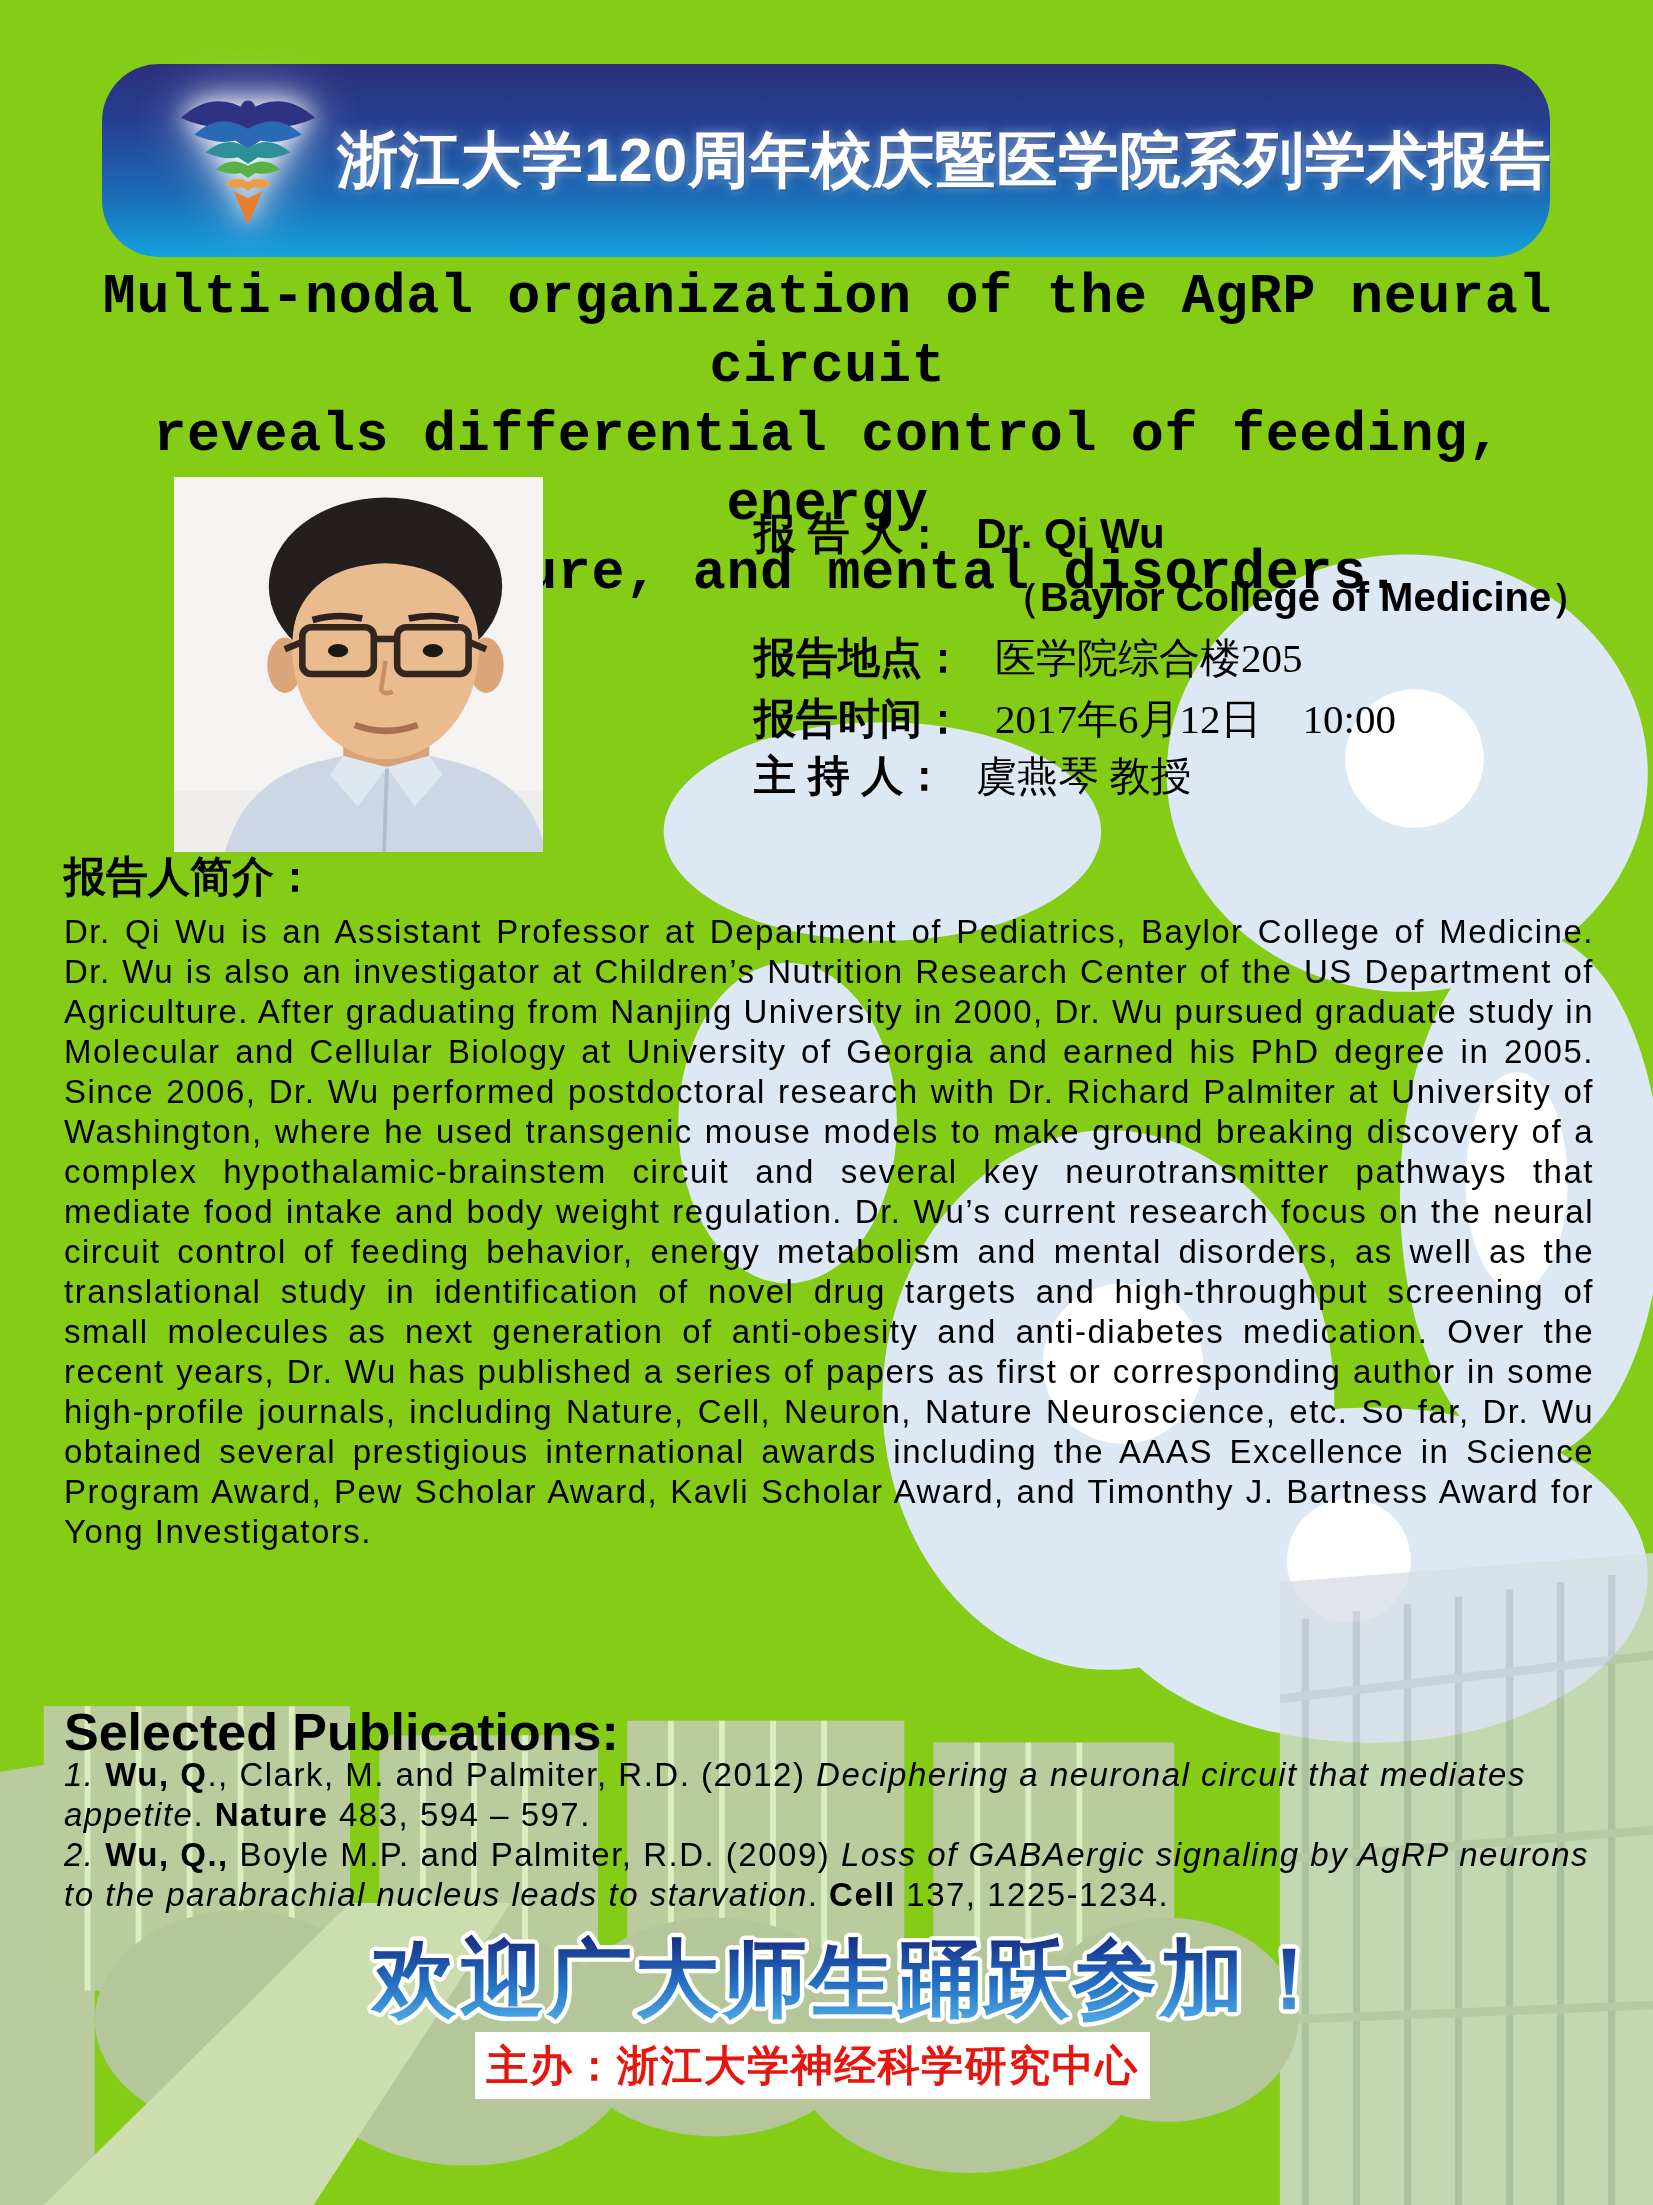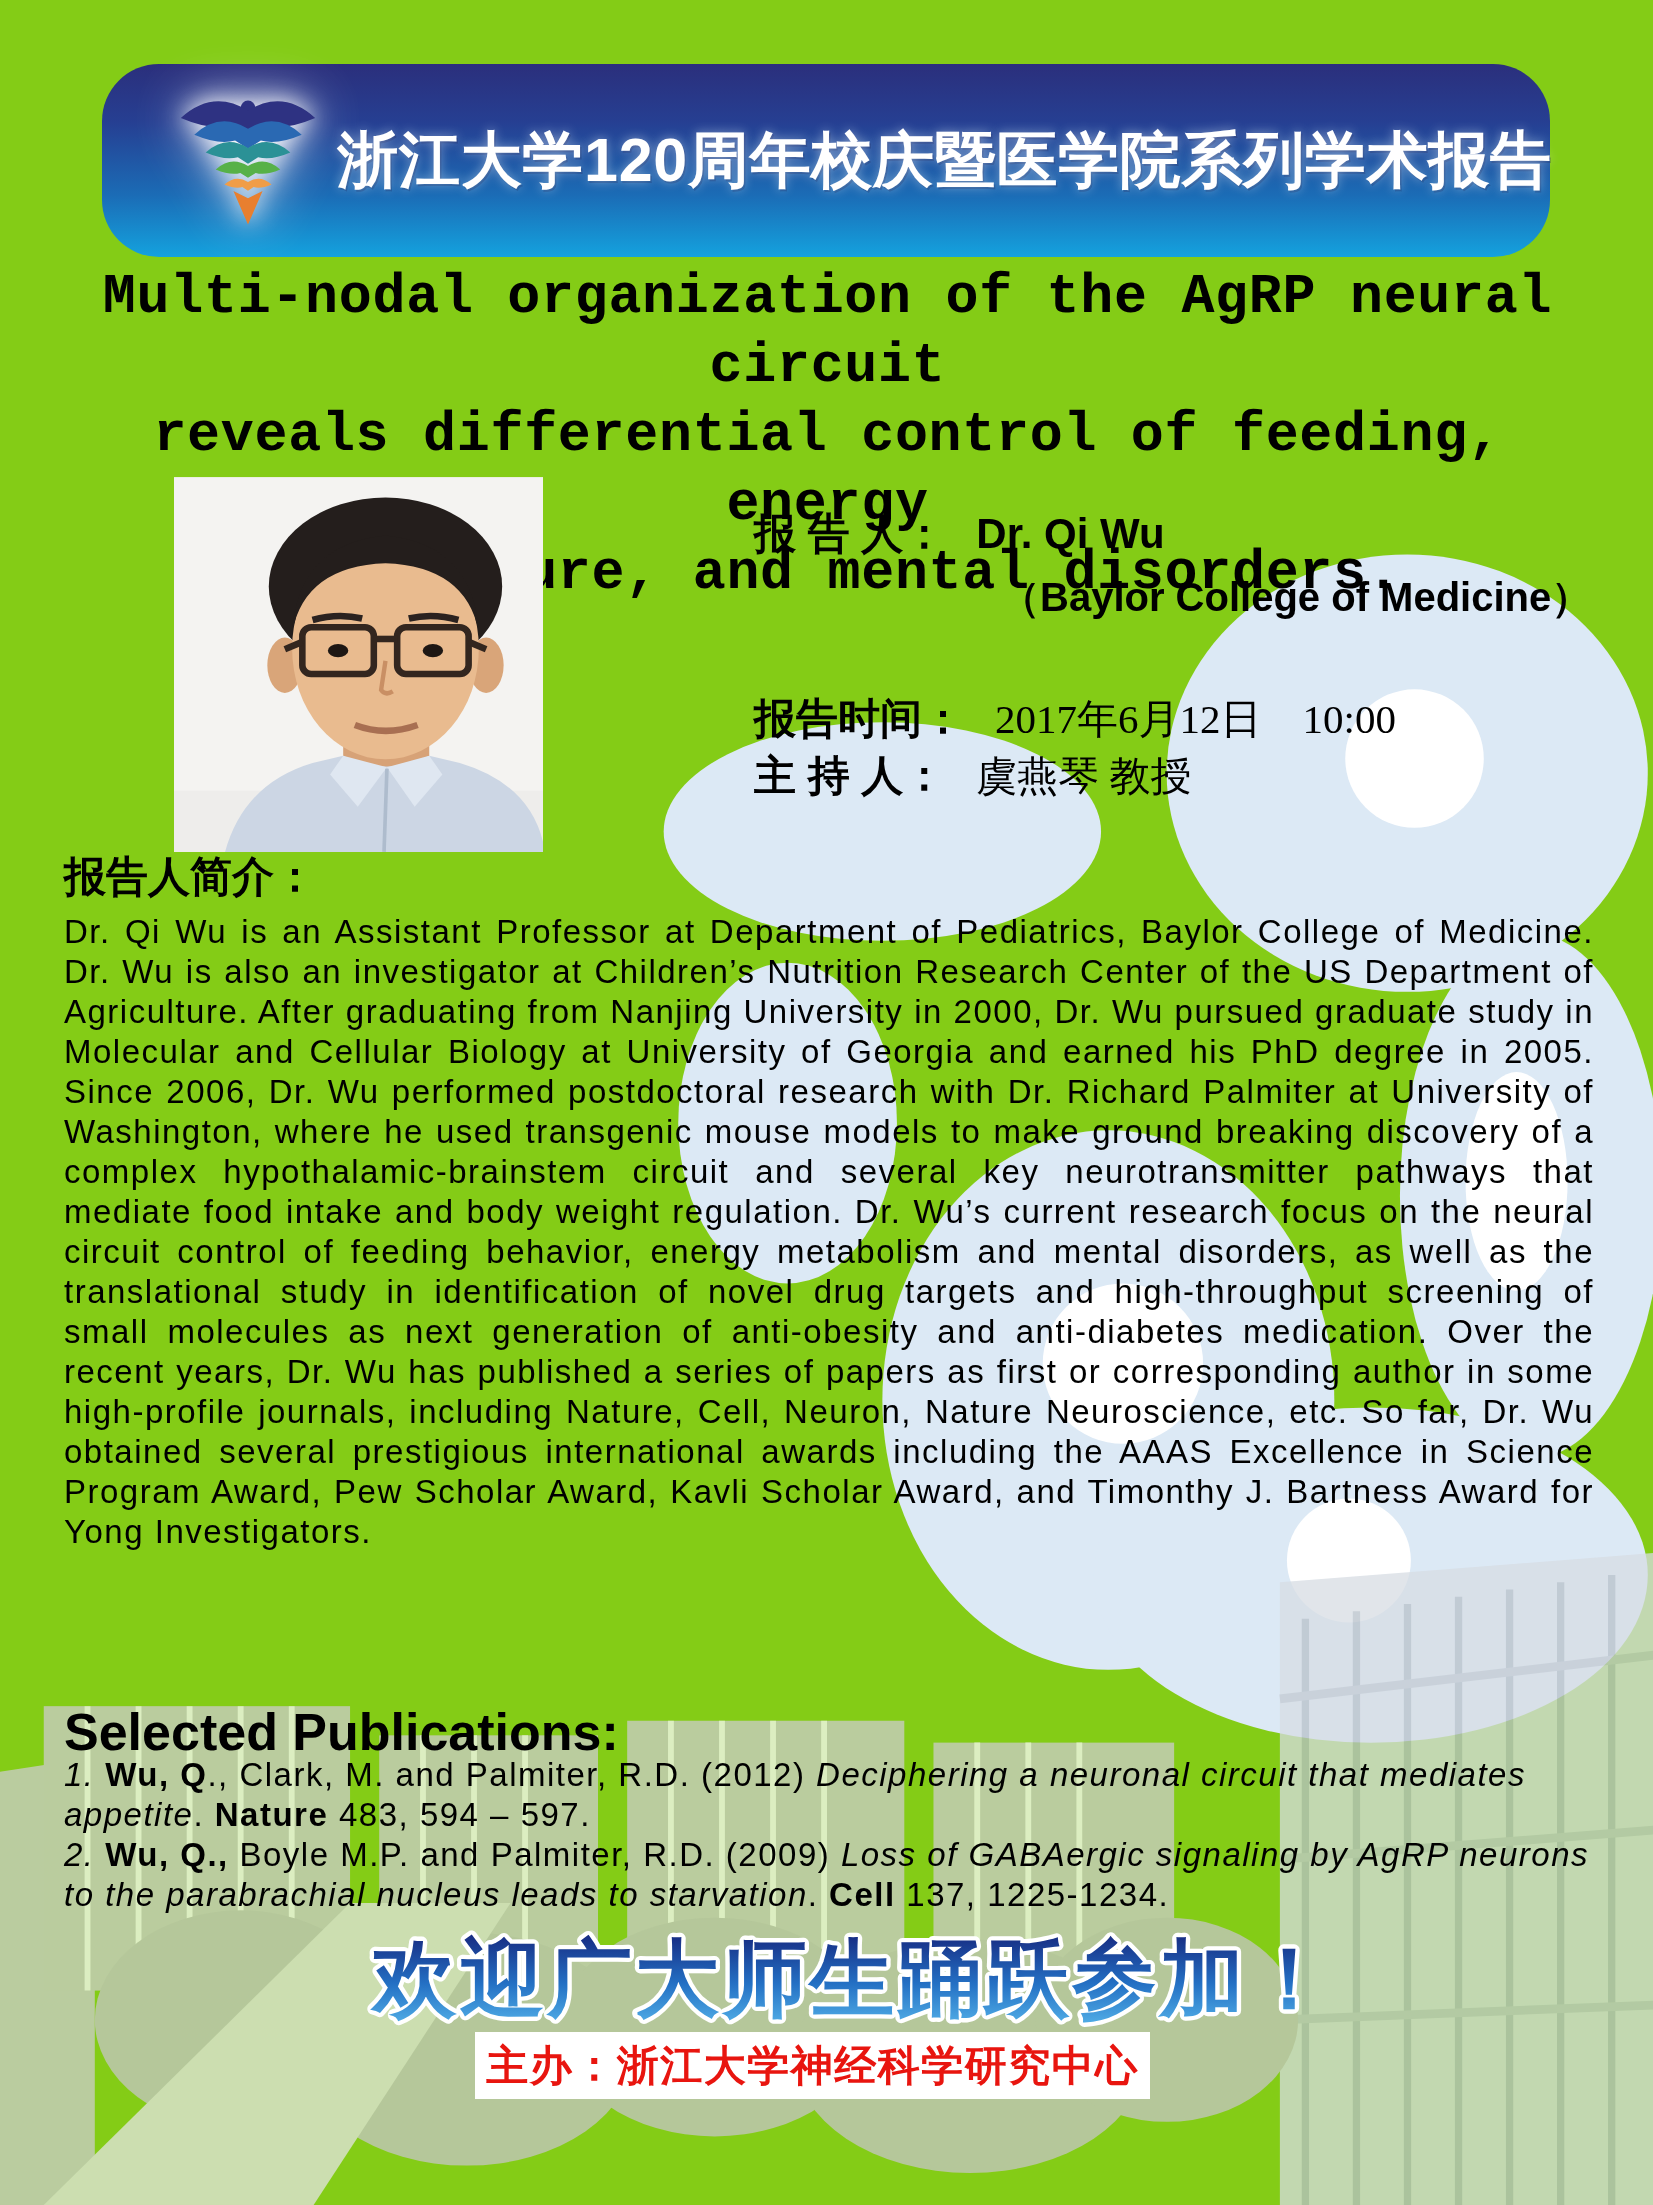--- a/index.html
+++ b/index.html
@@ -186,20 +186,23 @@
     <path d="M350,382 L292,398 L330,452 L368,408 Z" fill="#dfe7f1"></path>
     <line x1="292" y1="400" x2="288" y2="514" stroke="#aebccd" stroke-width="5"></line>
   </svg>
 
   <div class="irow r1">
     <span class="lab">报 告 人：</span><span class="val-en">Dr. Qi Wu</span>
   </div>
   <div class="irow r2">
     <span class="affil">（Baylor College of Medicine）</span>
   </div>
+  <div class="irow r3">
+    <span class="lab">报告地点：</span><span class="val-cn">医学院综合楼205</span>
+  </div>
   <div class="irow r4">
     <span class="lab">报告时间：</span><span class="val-cn">2017年6月12日　10:00</span>
   </div>
   <div class="irow r5">
     <span class="lab">主 持 人：</span><span class="val-cn">虞燕琴 教授</span>
   </div>
 
   <div class="bio-heading">报告人简介：</div>
   <div class="bio-text">Dr. Qi Wu is an Assistant Professor at Department of Pediatrics, Baylor College of Medicine. Dr. Wu is also an investigator at Children’s Nutrition Research Center of the US Department of Agriculture. After graduating from Nanjing University in 2000, Dr. Wu pursued graduate study in Molecular and Cellular Biology at University of Georgia and earned his PhD degree in 2005. Since 2006, Dr. Wu performed postdoctoral research with Dr. Richard Palmiter at University of Washington, where he used transgenic mouse models to make ground breaking discovery of a complex hypothalamic-brainstem circuit and several key neurotransmitter pathways that mediate food intake and body weight regulation. Dr. Wu’s current research focus on the neural circuit control of feeding behavior, energy metabolism and mental disorders, as well as the translational study in identification of novel drug targets and high-throughput screening of small molecules as next generation of anti-obesity and anti-diabetes medication. Over the recent years, Dr. Wu has published a series of papers as first or corresponding author in some high-profile journals, including Nature, Cell, Neuron, Nature Neuroscience, etc. So far, Dr. Wu obtained several prestigious international awards including the AAAS Excellence in Science Program Award,  Pew Scholar Award, Kavli Scholar Award, and Timonthy J. Bartness Award for Yong Investigators.</div>
 

